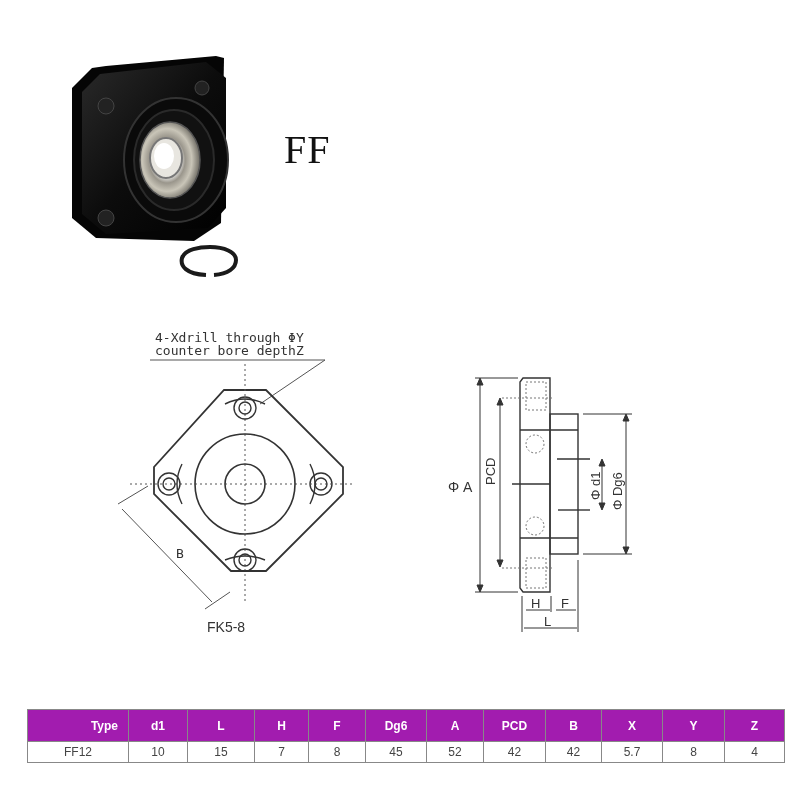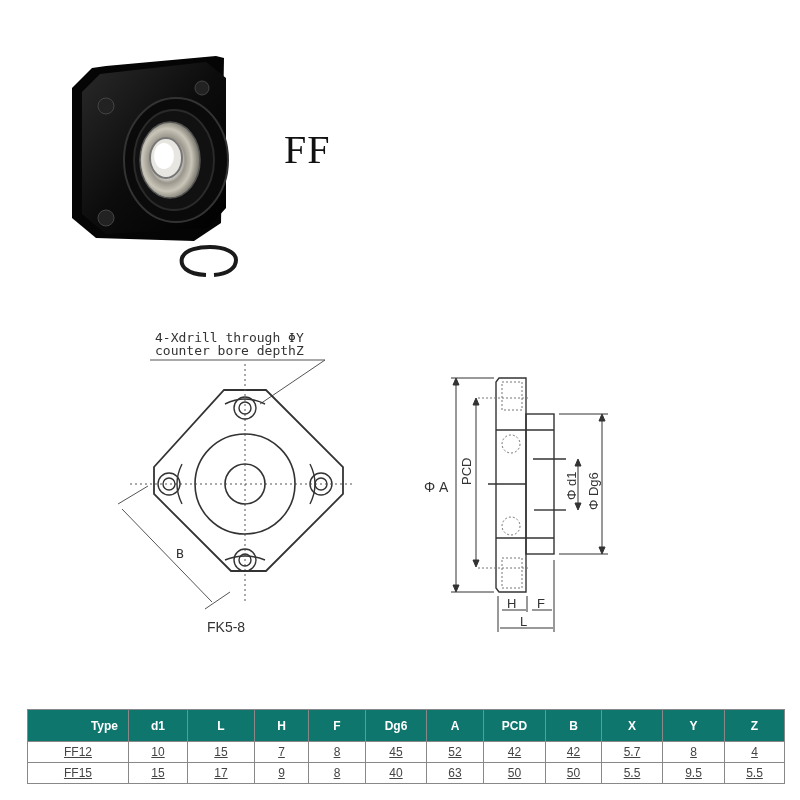--- a/index.html
+++ b/index.html
@@ -1,26 +1,26 @@
 <!DOCTYPE html>
 <html><head>
 <meta charset="utf-8">
 <style>
   html, body { margin: 0; padding: 0; background: #ffffff; }
   body { width: 800px; height: 800px; position: relative; overflow: hidden; font-family: "Liberation Sans", sans-serif; }
   .abs { position: absolute; }
   .product-photo { left: 60px; left: 66px; top: 48px; width: 250px; height: 240px; }
   .product-title { left: 284px; top: 126px; font-family: "Liberation Serif", serif; font-size: 40px; color: #111; letter-spacing: 1px; }
   .front-view { left: 100px; top: 324px; width: 270px; height: 320px; }
-  .side-view { left: 416px; top: 360px; width: 200px; height: 280px; }
+  .side-view { left: 440px; top: 360px; width: 200px; height: 280px; }
   .drawing-text { font-family: "DejaVu Sans Mono", monospace; fill: #333; }
   .spec-table { left: 27px; top: 709px; border-collapse: collapse; table-layout: fixed; }
-  .spec-table th { background: #0f766e; color: #fff; font-weight: bold; font-size: 12px; height: 31px; border: 1px solid #888; padding: 0; text-align: center; }
+  .spec-table th { background: #a21caf; color: #fff; font-weight: bold; font-size: 12px; height: 31px; border: 1px solid #888; padding: 0; text-align: center; }
   .spec-table th.type-col { text-align: right; padding-right: 10px; }
-  .spec-table td { font-size: 12px; color: #444; height: 20px; border: 1px solid #888; text-align: center; padding: 0; text-decoration: underline; }
+  .spec-table td { font-size: 12px; color: #444; height: 20px; border: 1px solid #888; text-align: center; padding: 0; }
 </style>
 </head>
 <body>
 
 <div class="abs product-photo">
   <svg width="250" height="240" viewBox="0 0 250 240">
     <defs>
       <linearGradient id="blockG" x1="0" y1="0" x2="1" y2="1">
         <stop offset="0" stop-color="#2a2a2a"></stop>
         <stop offset="0.5" stop-color="#0c0c0c"></stop>
@@ -193,28 +193,14 @@
       <td>7</td>
       <td>8</td>
       <td>45</td>
       <td>52</td>
       <td>42</td>
       <td>42</td>
       <td>5.7</td>
       <td>8</td>
       <td>4</td>
     </tr>
-    <tr>
-      <td>FF15</td>
-      <td>15</td>
-      <td>17</td>
-      <td>9</td>
-      <td>8</td>
-      <td>40</td>
-      <td>63</td>
-      <td>50</td>
-      <td>50</td>
-      <td>5.5</td>
-      <td>9.5</td>
-      <td>5.5</td>
-    </tr>
   </tbody>
 </table>
 
 </body></html>

